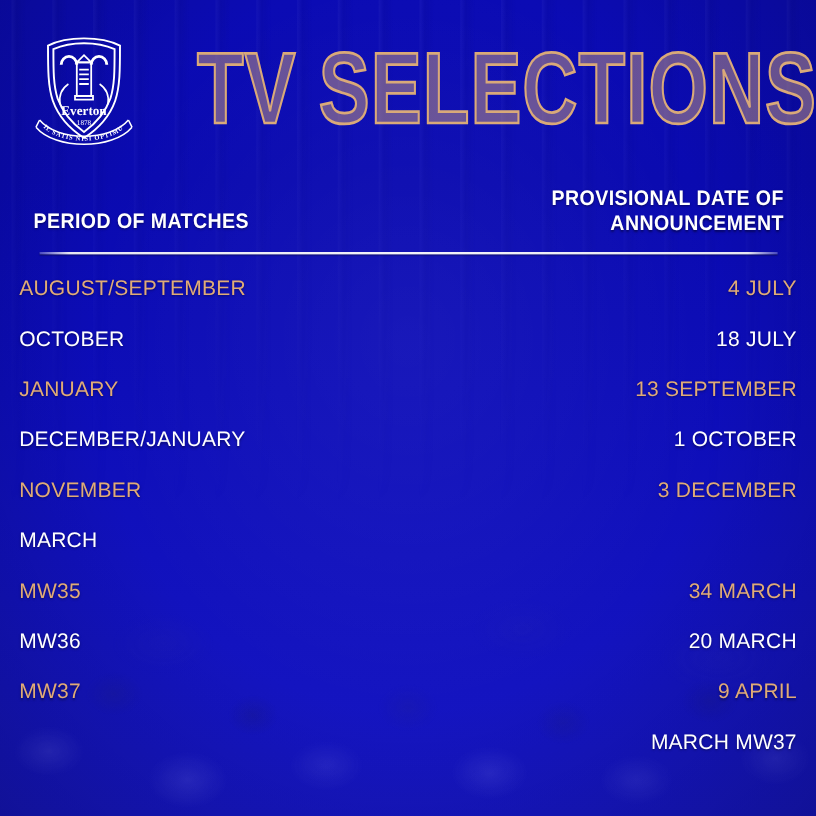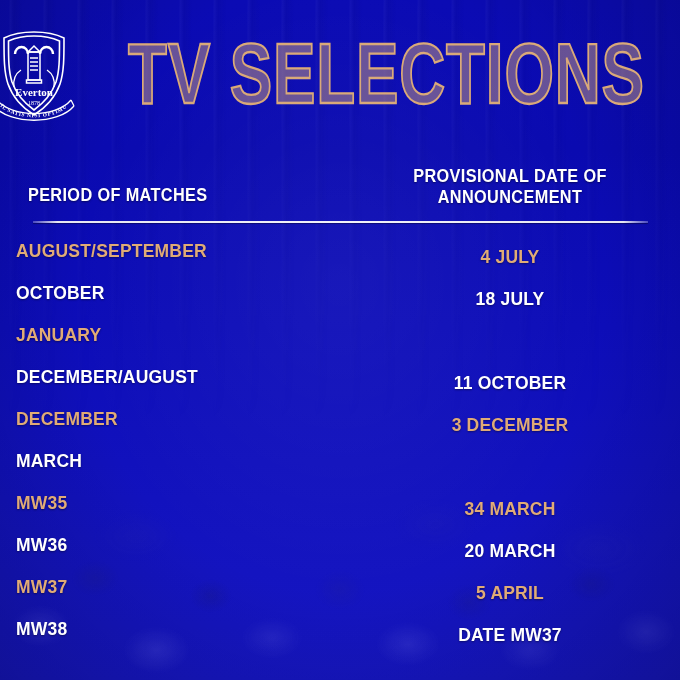--- a/index.html
+++ b/index.html
@@ -73,21 +73,21 @@
     background: radial-gradient(ellipse at 50% 42%, rgba(255,255,255,0.05) 0%, rgba(0,0,0,0) 55%, rgba(0,0,0,.22) 100%);
   }
 
   
   .header {
     position: absolute;
     top: 0; left: 0; right: 0;
     height: 148px;
     display: flex;
     align-items: center;
-    justify-content: center;
+    justify-content: space-between;
     padding: 0 24px;
     box-sizing: border-box;
     z-index: 4;
   }
   .crest { width: 92px; height: 100px; flex: 0 0 auto; }
 
   .title-wrap {
     flex: 1 1 auto;
     display: flex;
     align-items: center;
@@ -117,21 +117,21 @@
     left: 0; right: 0;
     z-index: 3;
   }
   .thead {
     display: flex;
     align-items: flex-end;
     padding: 0 16px 0 16px;
     box-sizing: border-box;
   }
   .col-a { flex: 0 0 340px; text-align: left; }
-  .col-b { flex: 1 1 auto; text-align: center; margin-top: 11px; }
+  .col-b { flex: 1 1 auto; text-align: right; }
 
   .th {
     color: #ffffff;
     font-weight: 700;
     font-size: 17.5px;
     letter-spacing: .4px;
     line-height: 1.22;
     transform: scaleX(0.93);
     transform-origin: center;
     text-shadow: 0 1px 2px rgba(0,0,0,.45);
@@ -148,21 +148,21 @@
 
   .rows { margin-top: 8px; }
   .row {
     display: flex;
     align-items: center;
     height: 42px;
     padding: 0 16px;
     box-sizing: border-box;
   }
   .cell {
-    font-weight: 700;
+    font-weight: 400;
     font-size: 17.5px;
     letter-spacing: .2px;
     transform: scaleX(0.93);
     transform-origin: center;
     text-shadow: 0 1px 2px rgba(0,0,0,.4);
     white-space: nowrap;
   }
   .row.gold .cell { color: #e0ab76; }
   .row.white .cell { color: #ffffff; }
 </style>
@@ -240,44 +240,44 @@
         <div class="row gold">
           <div class="col-a"><span class="cell">AUGUST/SEPTEMBER</span></div>
           <div class="col-b"><span class="cell">4 JULY</span></div>
         </div>
         <div class="row white">
           <div class="col-a"><span class="cell">OCTOBER</span></div>
           <div class="col-b"><span class="cell">18 JULY</span></div>
         </div>
         <div class="row gold">
           <div class="col-a"><span class="cell">JANUARY</span></div>
-        </div>
-        <div class="row white">
-          <div class="col-a"><span class="cell">DECEMBER/AUGUST</span></div>
-          <div class="col-b"><span class="cell">11 OCTOBER</span></div>
-        </div>
-        <div class="row gold">
-          <div class="col-a"><span class="cell">DECEMBER</span></div>
+          <div class="col-b"><span class="cell">13 SEPTEMBER</span></div>
+        </div>
+        <div class="row white">
+          <div class="col-a"><span class="cell">DECEMBER/JANUARY</span></div>
+          <div class="col-b"><span class="cell">1 OCTOBER</span></div>
+        </div>
+        <div class="row gold">
+          <div class="col-a"><span class="cell">NOVEMBER</span></div>
           <div class="col-b"><span class="cell">3 DECEMBER</span></div>
         </div>
         <div class="row white">
           <div class="col-a"><span class="cell">MARCH</span></div>
         </div>
         <div class="row gold">
           <div class="col-a"><span class="cell">MW35</span></div>
           <div class="col-b"><span class="cell">34 MARCH</span></div>
         </div>
         <div class="row white">
           <div class="col-a"><span class="cell">MW36</span></div>
           <div class="col-b"><span class="cell">20 MARCH</span></div>
         </div>
         <div class="row gold">
           <div class="col-a"><span class="cell">MW37</span></div>
-          <div class="col-b"><span class="cell">5 APRIL</span></div>
-        </div>
-        <div class="row white">
-          <div class="col-a"><span class="cell">MW38</span></div>
-          <div class="col-b"><span class="cell">DATE MW37</span></div>
+          <div class="col-b"><span class="cell">9 APRIL</span></div>
+        </div>
+        <div class="row white">
+          <div class="col-b"><span class="cell">MARCH MW37</span></div>
         </div>
       </div>
   </div>
 
 </div>
 
 </body></html>

